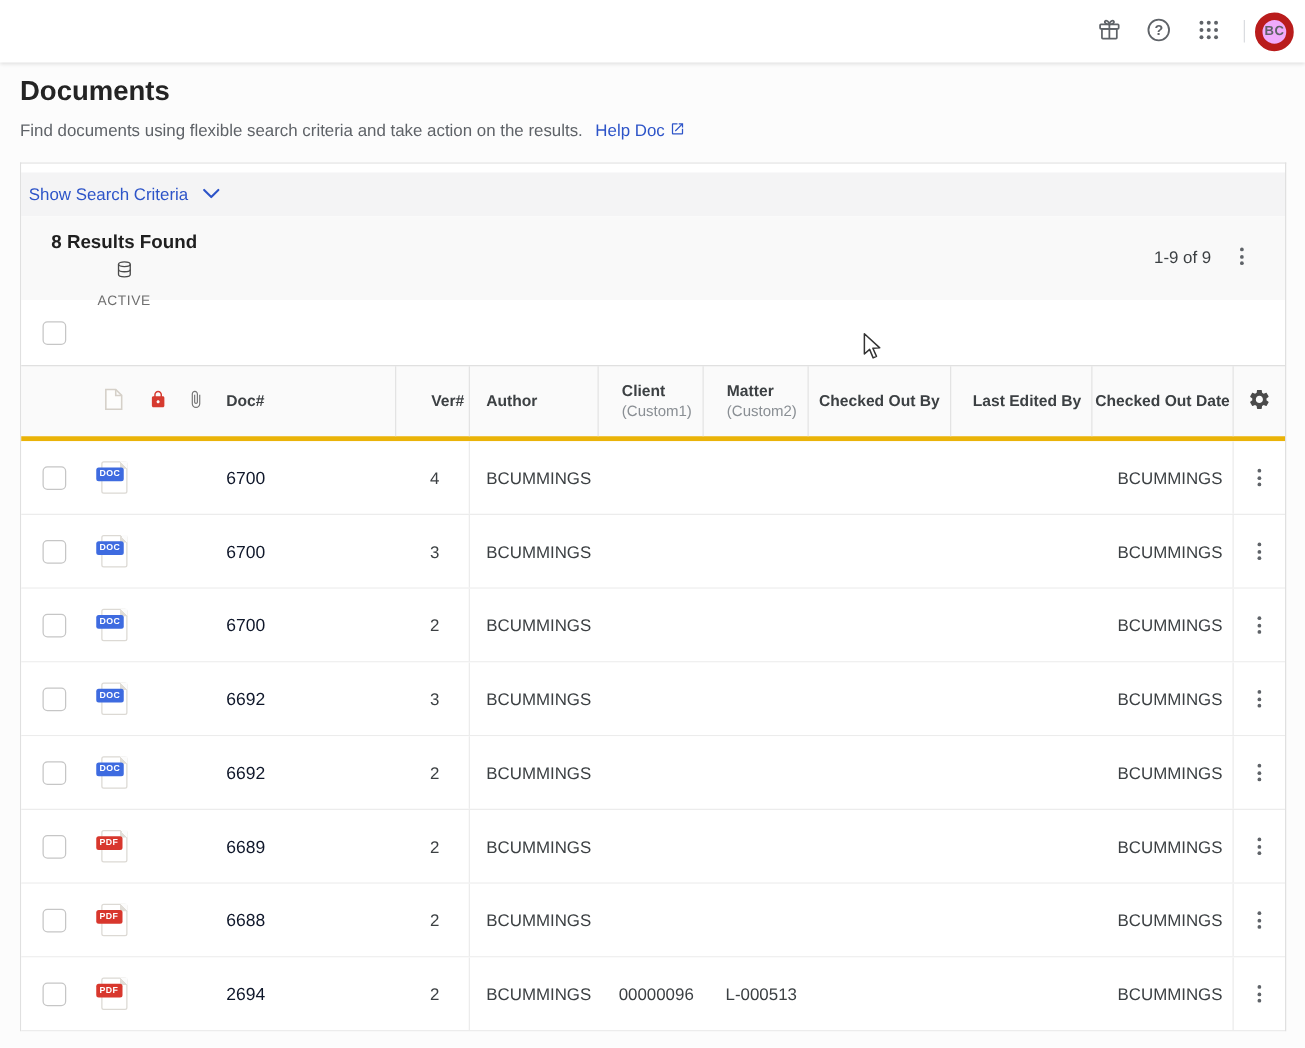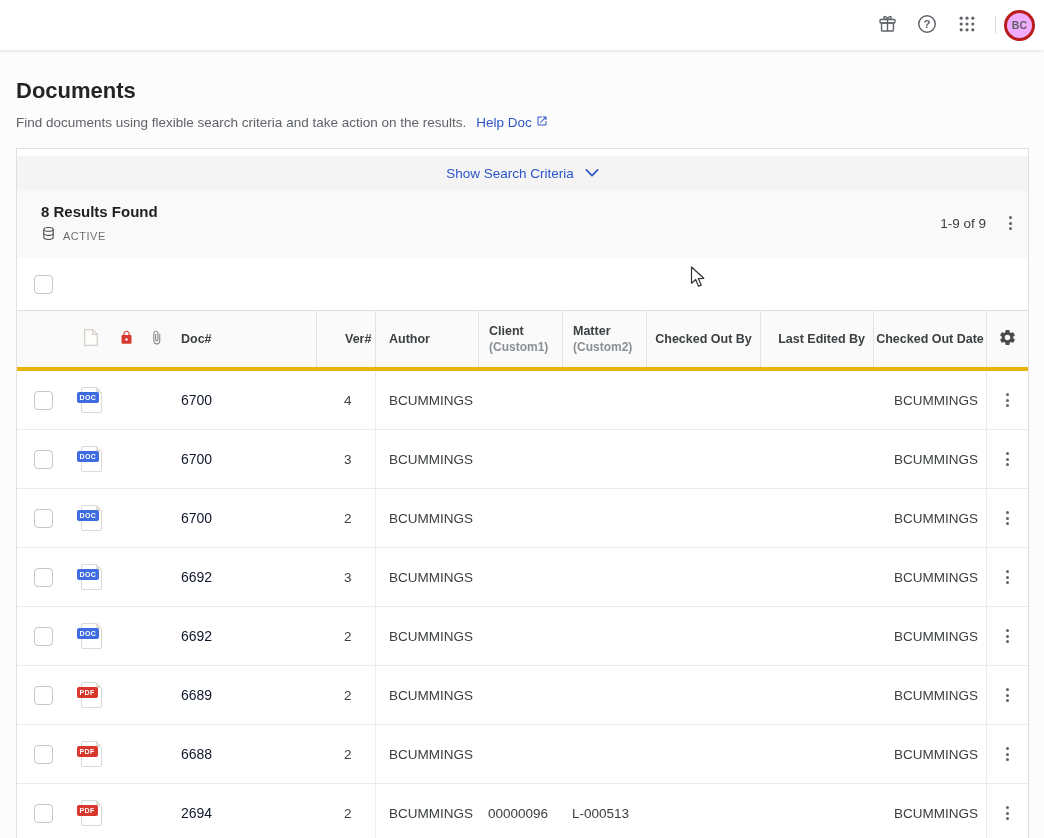--- a/index.html
+++ b/index.html
@@ -15,43 +15,43 @@
     display:flex; align-items:center; justify-content:flex-end;
     padding-right:5px; position:relative; z-index:3;
   }
   .tb-btn {
     width:40px; height:40px; border:none; background:none; cursor:pointer;
     display:flex; align-items:center; justify-content:center; padding:0;
   }
   .tb-divider { width:1px; height:18px; background:#dadce0; margin:0 8px; }
   .avatar {
     width:31px; height:31px; border-radius:50%; background:#f0abfc;
-    border:3px solid #b91c1c; color:#5f6368; font-size:10.5px; font-weight:700;
+    border:6px solid #b91c1c; color:#5f6368; font-size:10.5px; font-weight:700;
     display:flex; align-items:center; justify-content:center; letter-spacing:.3px;
     cursor:pointer; margin-right:4px;
   }
   
-  .page-header { padding:26px 16px 0 16px; }
+  .page-header { padding:8px 16px 0 16px; }
   .page-title { margin:0; font-size:22px; line-height:30px; font-weight:700; color:#242424; }
   .page-sub { margin-top:7px; font-size:13.5px; line-height:19px; color:#5f6368; display:flex; align-items:center; }
   .help-link { color:#2d54c8; text-decoration:none; margin-left:10px; display:inline-flex; align-items:center; gap:4px; cursor:pointer; }
   
   .card { margin:16px 15px 0 16px; background:#fff; border:1px solid #e0e0e0; border-bottom:none; }
   .criteria-strip { height:7px; background:#fff; }
   .criteria-bar {
-    height:35px; background:#f4f4f5; display:flex; align-items:center; justify-content:center;
+    height:35px; background:#f4f4f5; display:flex; align-items:center; 
     gap:11px; font-size:13.5px; color:#2d54c8; cursor:pointer; border:none; width:100%;
   }
   
   .results-head { height:67px; background:#f9f9f9; position:relative; }
   .res-left { position:absolute; left:24px; top:12px; }
   .res-title { font-size:15px; font-weight:700; color:#1f1f1f; }
-  .res-scope { margin-top:6px; display:flex; align-items:center; gap:7px; }
+  .res-scope { margin-top:6px; display:flex; align-items:center; gap:7px;flex-direction:column; }
   .res-scope-label { font-size:11px; color:#6f6f6f; letter-spacing:.5px; }
-  .res-right { position:absolute; right:4px; top:18px; display:flex; align-items:center; gap:10px; }
+  .res-right { position:absolute; right:21px; top:18px; display:flex; align-items:center; gap:10px; }
   .range-text { font-size:13.5px; color:#3c4043; }
   .kebab-btn {
     width:28px; height:28px; border:none; background:none; cursor:pointer;
     display:flex; flex-direction:column; align-items:center; justify-content:center; gap:2.5px;
   }
   .kebab-btn .dot { width:3px; height:3px; border-radius:50%; background:#5f6368; }
   
   .selectall-row { height:52px; background:#fff; display:flex; align-items:center; padding-left:17px; }
   .cb { width:19px; height:19px; border:1.5px solid #c6c6c6; border-radius:4px; background:#fff; cursor:pointer; display:inline-block; }
   
@@ -59,27 +59,27 @@
     display:grid;
     grid-template-columns:54px 40px 30px 30px 145px 59px 103px 84px 84px 114px 113px 113px 42px;
   }
   .cell { height:100%; display:flex; align-items:center; }
   .thead {
     height:61px; background:#fafafa; font-size:12.5px; font-weight:700; color:#3c4043;
     border-top:1px solid #e0e0e0; border-bottom:4px solid #eab308;
   }
   .thead .hsep { border-left:1px solid #e3e3e3; }
   .th-stack { display:flex; flex-direction:column; justify-content:center; }
-  .th-sub { font-weight:700; font-size:12px; color:#8a8f94; margin-top:2px; }
+  .th-sub { font-weight:400; font-size:12px; color:#8a8f94; margin-top:2px; }
   .th-center { justify-content:center; text-align:center; }
   .c-icon { justify-content:center; }
   .c-doc { padding-left:10px; }
   .c-ver { padding-left:28px; }
   .c-author { padding-left:13px; }
-  .c-client, .c-matter { padding-left:10px; }
+  .c-client, .c-matter { padding-left:10px;justify-content:center; }
   .c-lastedit { justify-content:flex-end; padding-right:8px; }
   .c-actions { justify-content:center; }
   .trow { height:59px; background:#fff; border-bottom:1px solid #ececec; font-size:13.5px; color:#3c4043; }
   .trow .vsep { border-left:1px solid #ececec; }
   .doclink { color:#0f172a; font-size:14px; text-decoration:none; cursor:pointer; }
   
   .ficon { position:relative; width:21px; height:26px; background:#fff; border:1px solid #dcd9d4; border-radius:2px; }
   .ficon .fold { position:absolute; top:-1px; right:-1px; width:6px; height:6px;
     background:linear-gradient(225deg,#fcfcfc 50%,#e0ddd7 50%); }
   .badge { position:absolute; left:-5px; top:4px; font-size:7px; font-weight:700; color:#fff;

